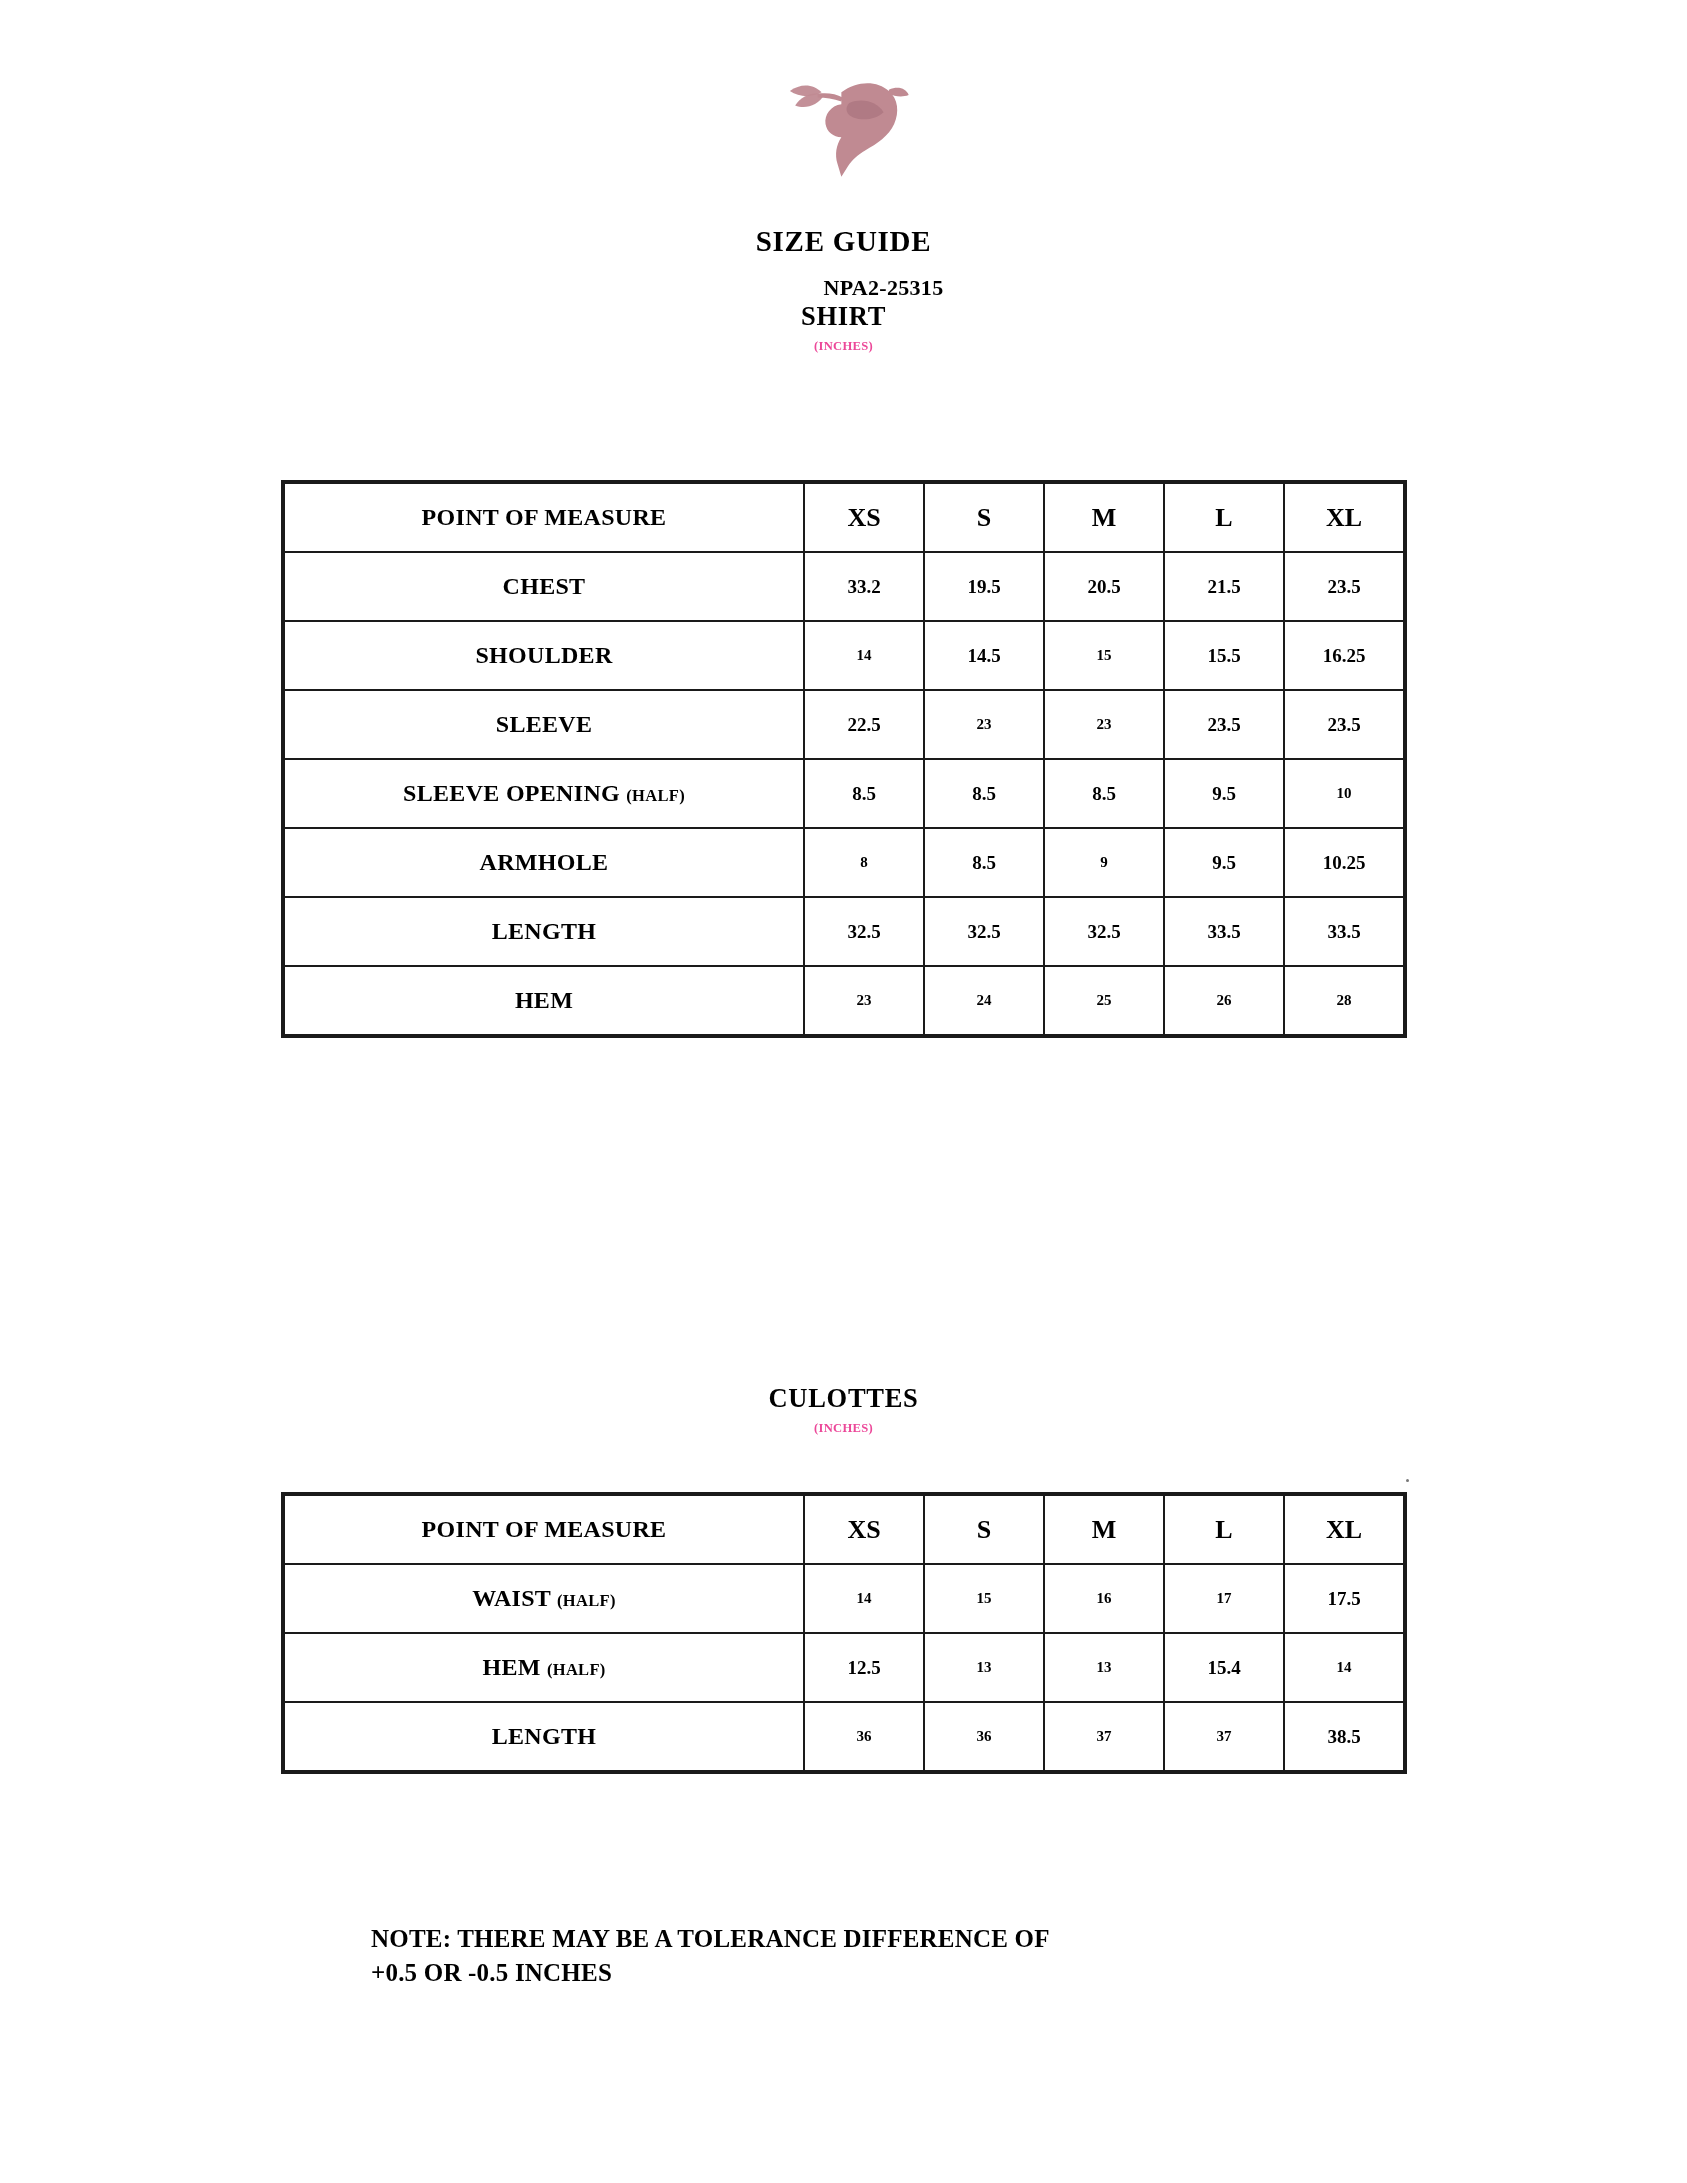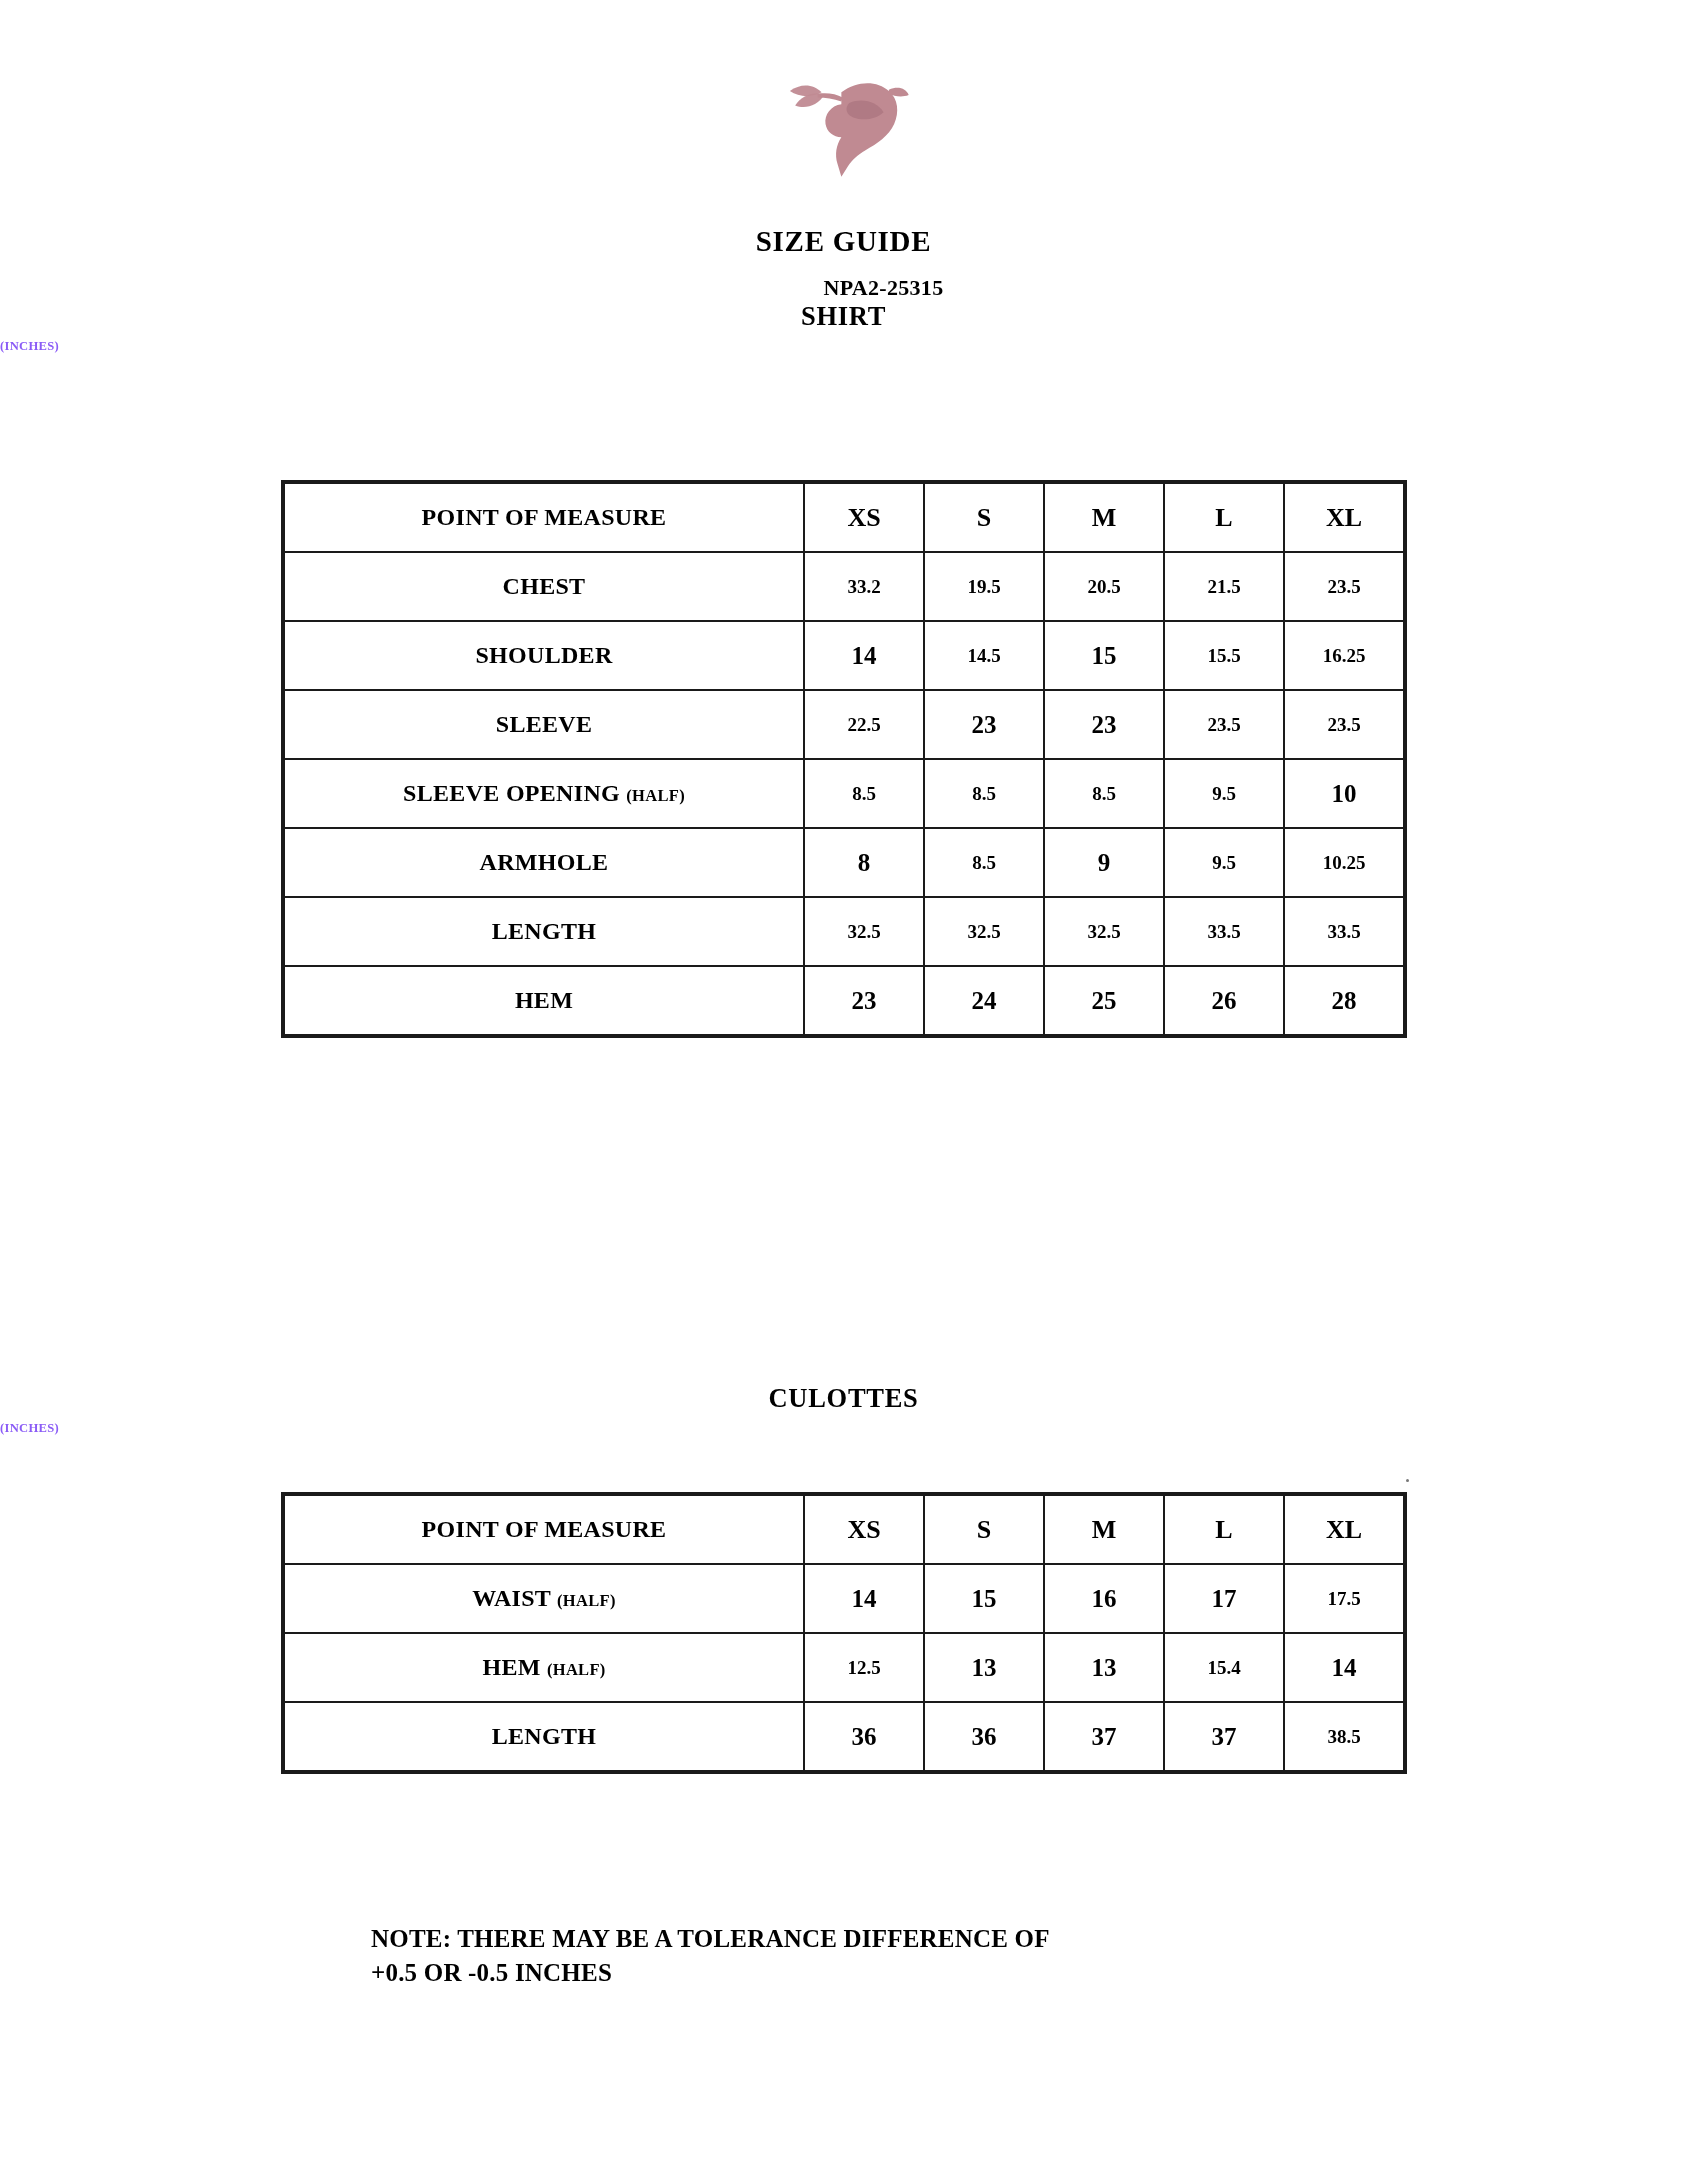--- a/index.html
+++ b/index.html
@@ -60,23 +60,24 @@
 
   .section-title {
     width: 100%;
     text-align: center;
     font-size: 26.5px;
     font-weight: bold;
     letter-spacing: 0.7px;
   }
   .section-unit {
     width: 100%;
+    text-align: center;
     font-size: 12.6px;
     font-weight: bold;
-    color: #8b5cf6;
+    color: #ec4899;
     letter-spacing: 0.3px;
     margin-top: 6.6px;
   }
 
   
   .table-wrap {
     position: absolute;
     left: 281px;
     width: 1098px;
   }
@@ -114,21 +115,21 @@
     height: 65px;
     letter-spacing: 0.3px;
   }
   .row-label .sub {
     font-size: 16.5px;
   }
   .cell-val {
     font-size: 19px;
   }
   .cell-val.big {
-    font-size: 25px;
+    font-size: 15px;
   }
 
   
   .note {
     position: absolute;
     left: 344px;
     width: 1125px;
     font-size: 25px;
     font-weight: bold;
     line-height: 1.35;

